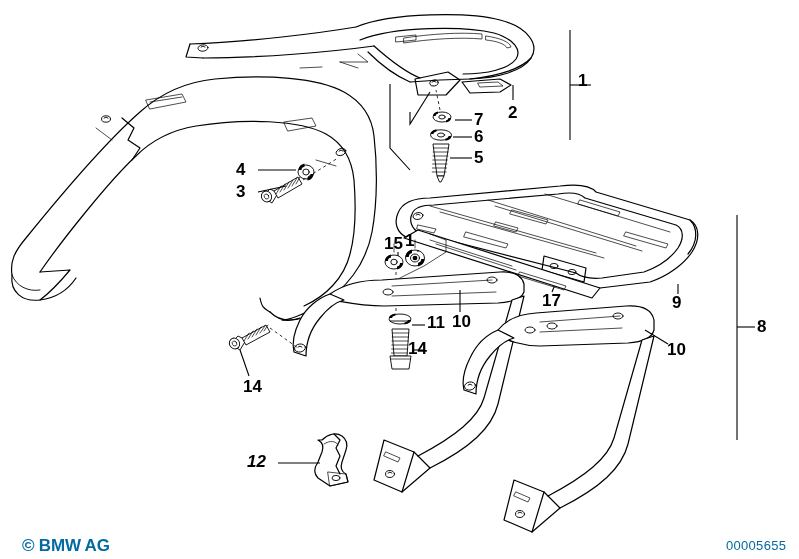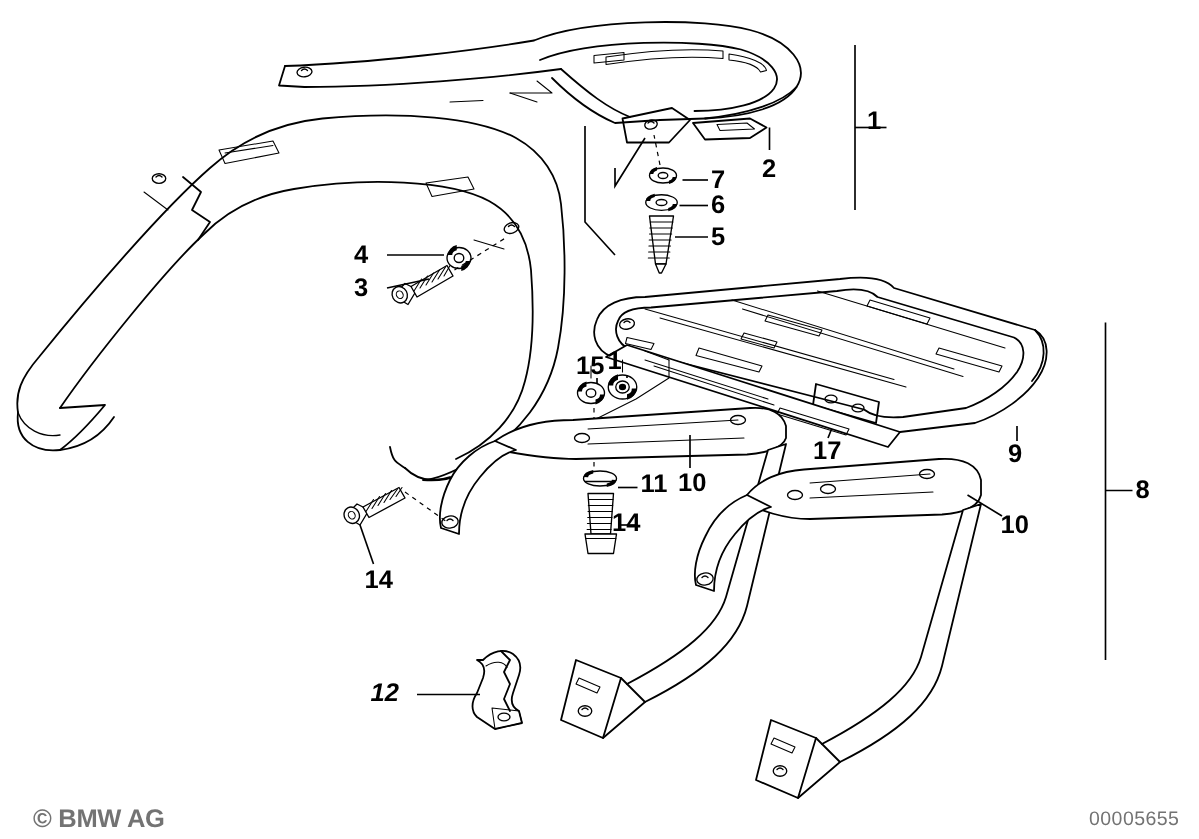--- a/index.html
+++ b/index.html
@@ -30,21 +30,21 @@
     font-weight: bold;
     font-size: 17px;
     color: #000000;
     line-height: 1;
     white-space: nowrap;
     user-select: none;
   }
   .footer-text {
     position: absolute;
     font-family: "Liberation Sans", sans-serif;
-    color: #737373;
+    color: #0369a1;
     white-space: nowrap;
   }
   #copyright {
     left: 22px;
     top: 536px;
     font-size: 17px;
     font-weight: bold;
     letter-spacing: -0.2px;
   }
   #drawing-number {

